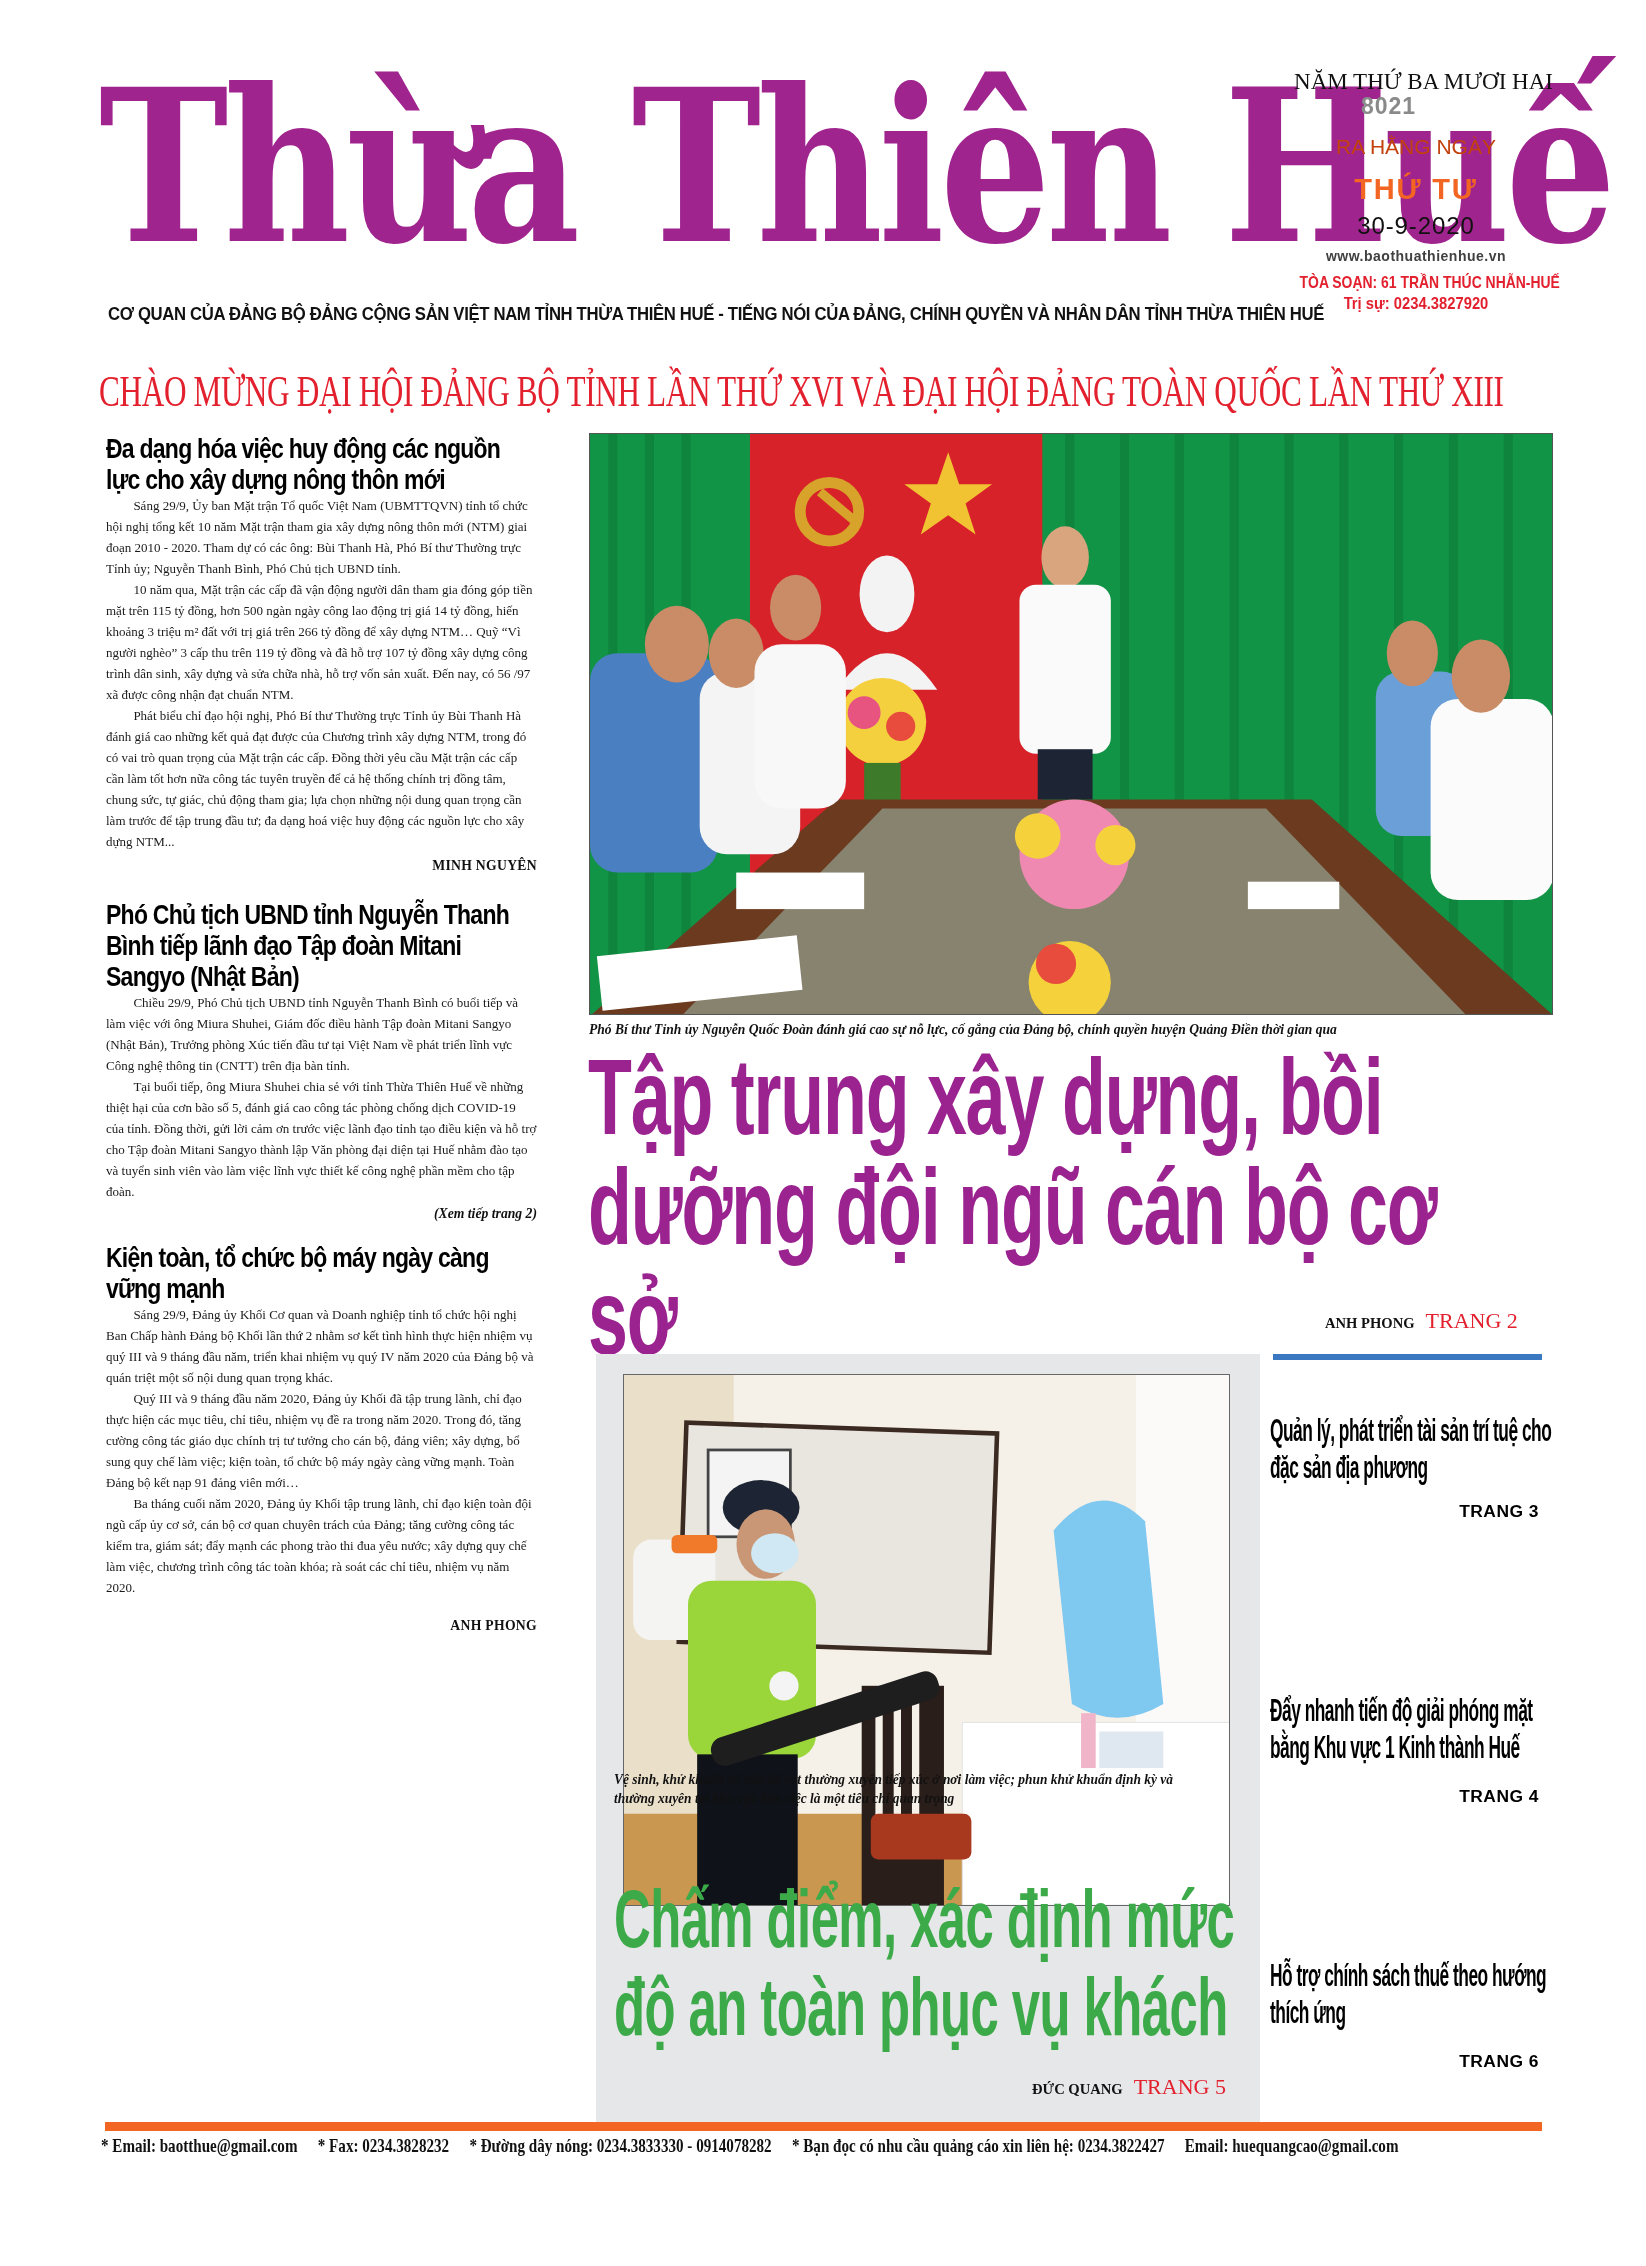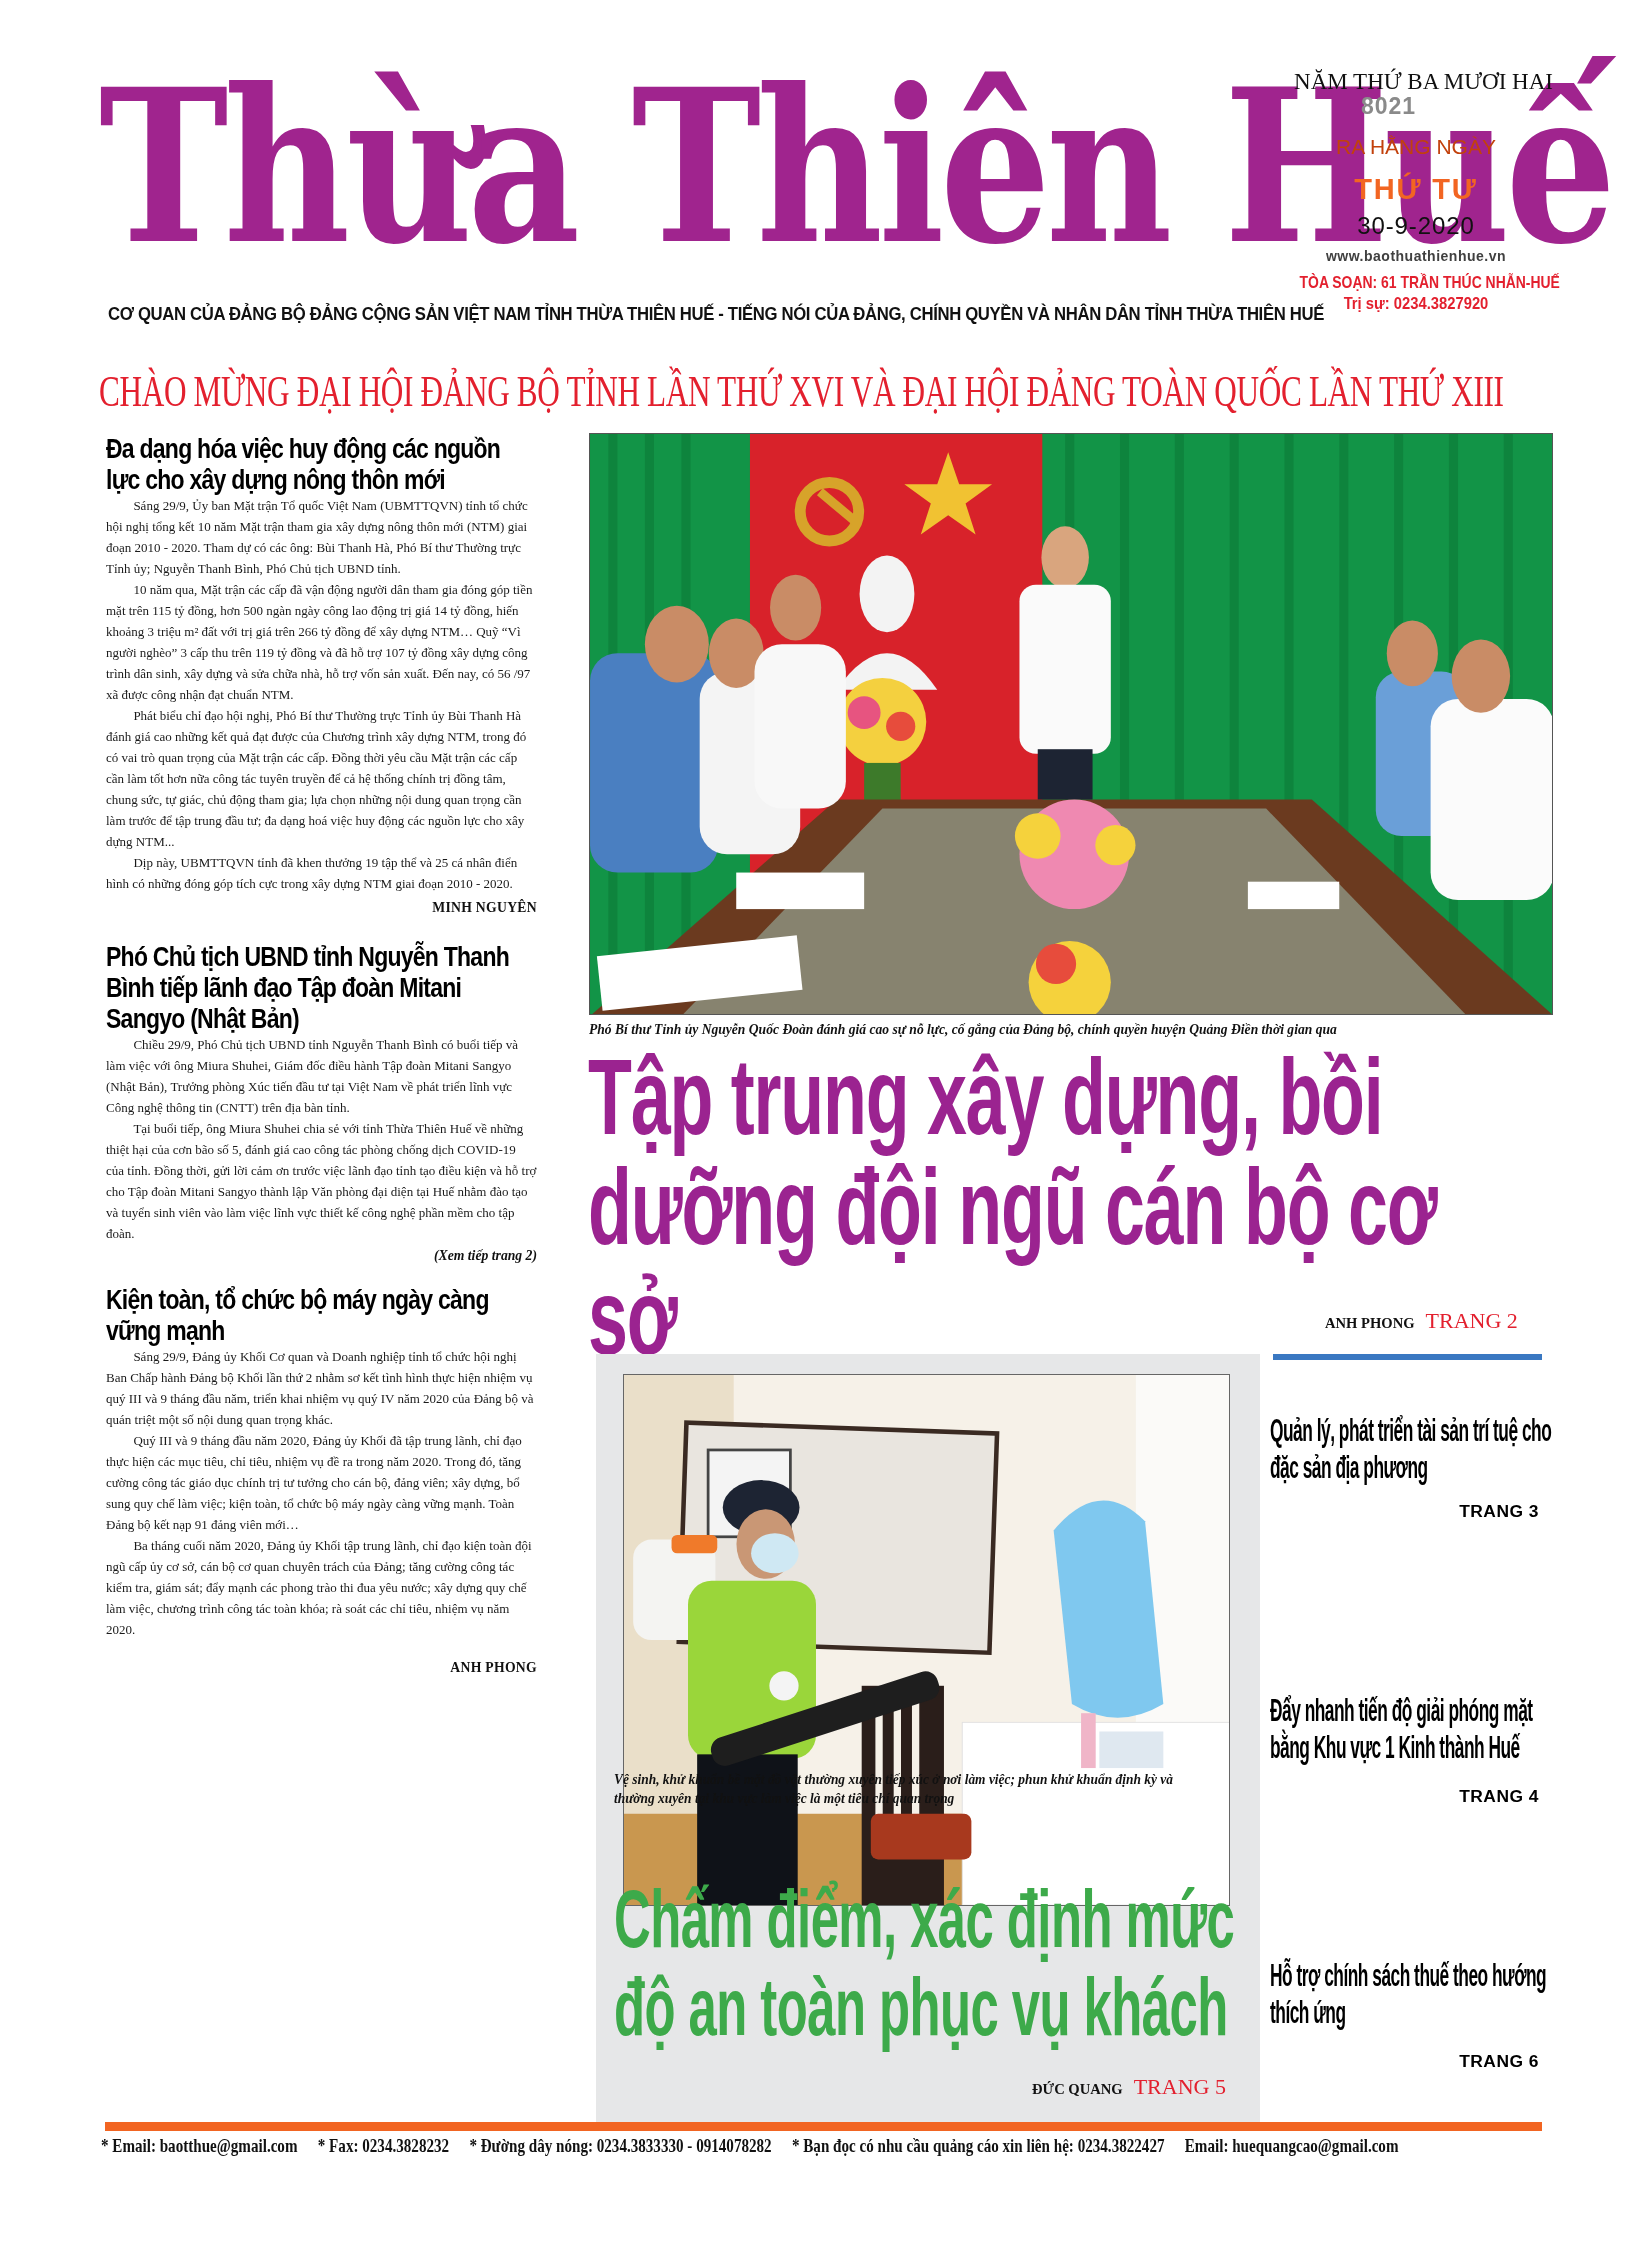--- a/index.html
+++ b/index.html
@@ -142,21 +142,20 @@
 
 <div class="abs banner">CHÀO MỪNG ĐẠI HỘI ĐẢNG BỘ TỈNH LẦN THỨ XVI VÀ ĐẠI HỘI ĐẢNG TOÀN QUỐC LẦN THỨ XIII</div>
 
 <div class="abs left-col">
   <article>
     <h2 class="art-title">Đa dạng hóa việc huy động các nguồn lực cho xây dựng nông thôn mới</h2>
     <div class="art-body">
       <p>Sáng 29/9, Ủy ban Mặt trận Tổ quốc Việt Nam (UBMTTQVN) tỉnh tổ chức hội nghị tổng kết 10 năm Mặt trận tham gia xây dựng nông thôn mới (NTM) giai đoạn 2010 - 2020. Tham dự có các ông: Bùi Thanh Hà, Phó Bí thư Thường trực Tỉnh ủy; Nguyễn Thanh Bình, Phó Chủ tịch UBND tỉnh.</p>
       <p>10 năm qua, Mặt trận các cấp đã vận động người dân tham gia đóng góp tiền mặt trên 115 tỷ đồng, hơn 500 ngàn ngày công lao động trị giá 14 tỷ đồng, hiến khoảng 3 triệu m² đất với trị giá trên 266 tỷ đồng để xây dựng NTM… Quỹ “Vì người nghèo” 3 cấp thu trên 119 tỷ đồng và đã hỗ trợ 107 tỷ đồng xây dựng công trình dân sinh, xây dựng và sửa chữa nhà, hỗ trợ vốn sản xuất. Đến nay, có 56 /97 xã được công nhận đạt chuẩn NTM.</p>
       <p>Phát biểu chỉ đạo hội nghị, Phó Bí thư Thường trực Tỉnh ủy Bùi Thanh Hà đánh giá cao những kết quả đạt được của Chương trình xây dựng NTM, trong đó có vai trò quan trọng của Mặt trận các cấp. Đồng thời yêu cầu Mặt trận các cấp cần làm tốt hơn nữa công tác tuyên truyền để cả hệ thống chính trị đồng tâm, chung sức, tự giác, chủ động tham gia; lựa chọn những nội dung quan trọng cần làm trước để tập trung đầu tư; đa dạng hoá việc huy động các nguồn lực cho xây dựng NTM...</p>
-      <p>Dịp này, UBMTTQVN tỉnh đã khen thưởng 19 tập thể và 25 cá nhân điển hình có những đóng góp tích cực trong xây dựng NTM giai đoạn 2010 - 2020.</p>
     </div>
     <div class="byline">MINH NGUYÊN</div>
   </article>
 
   <article style="margin-top:25.6px;">
     <h2 class="art-title">Phó Chủ tịch UBND tỉnh Nguyễn Thanh Bình tiếp lãnh đạo Tập đoàn Mitani Sangyo (Nhật Bản)</h2>
     <div class="art-body">
       <p>Chiều 29/9, Phó Chủ tịch UBND tỉnh Nguyễn Thanh Bình có buổi tiếp và làm việc với ông Miura Shuhei, Giám đốc điều hành Tập đoàn Mitani Sangyo (Nhật Bản), Trưởng phòng Xúc tiến đầu tư tại Việt Nam về phát triển lĩnh vực Công nghệ thông tin (CNTT) trên địa bàn tỉnh.</p>
       <p>Tại buổi tiếp, ông Miura Shuhei chia sẻ với tỉnh Thừa Thiên Huế về những thiệt hại của cơn bão số 5, đánh giá cao công tác phòng chống dịch COVID-19 của tỉnh. Đồng thời, gửi lời cảm ơn trước việc lãnh đạo tỉnh tạo điều kiện và hỗ trợ cho Tập đoàn Mitani Sangyo thành lập Văn phòng đại diện tại Huế nhằm đào tạo và tuyển sinh viên vào làm việc lĩnh vực thiết kế công nghệ phần mềm cho tập đoàn.</p>
     </div>

